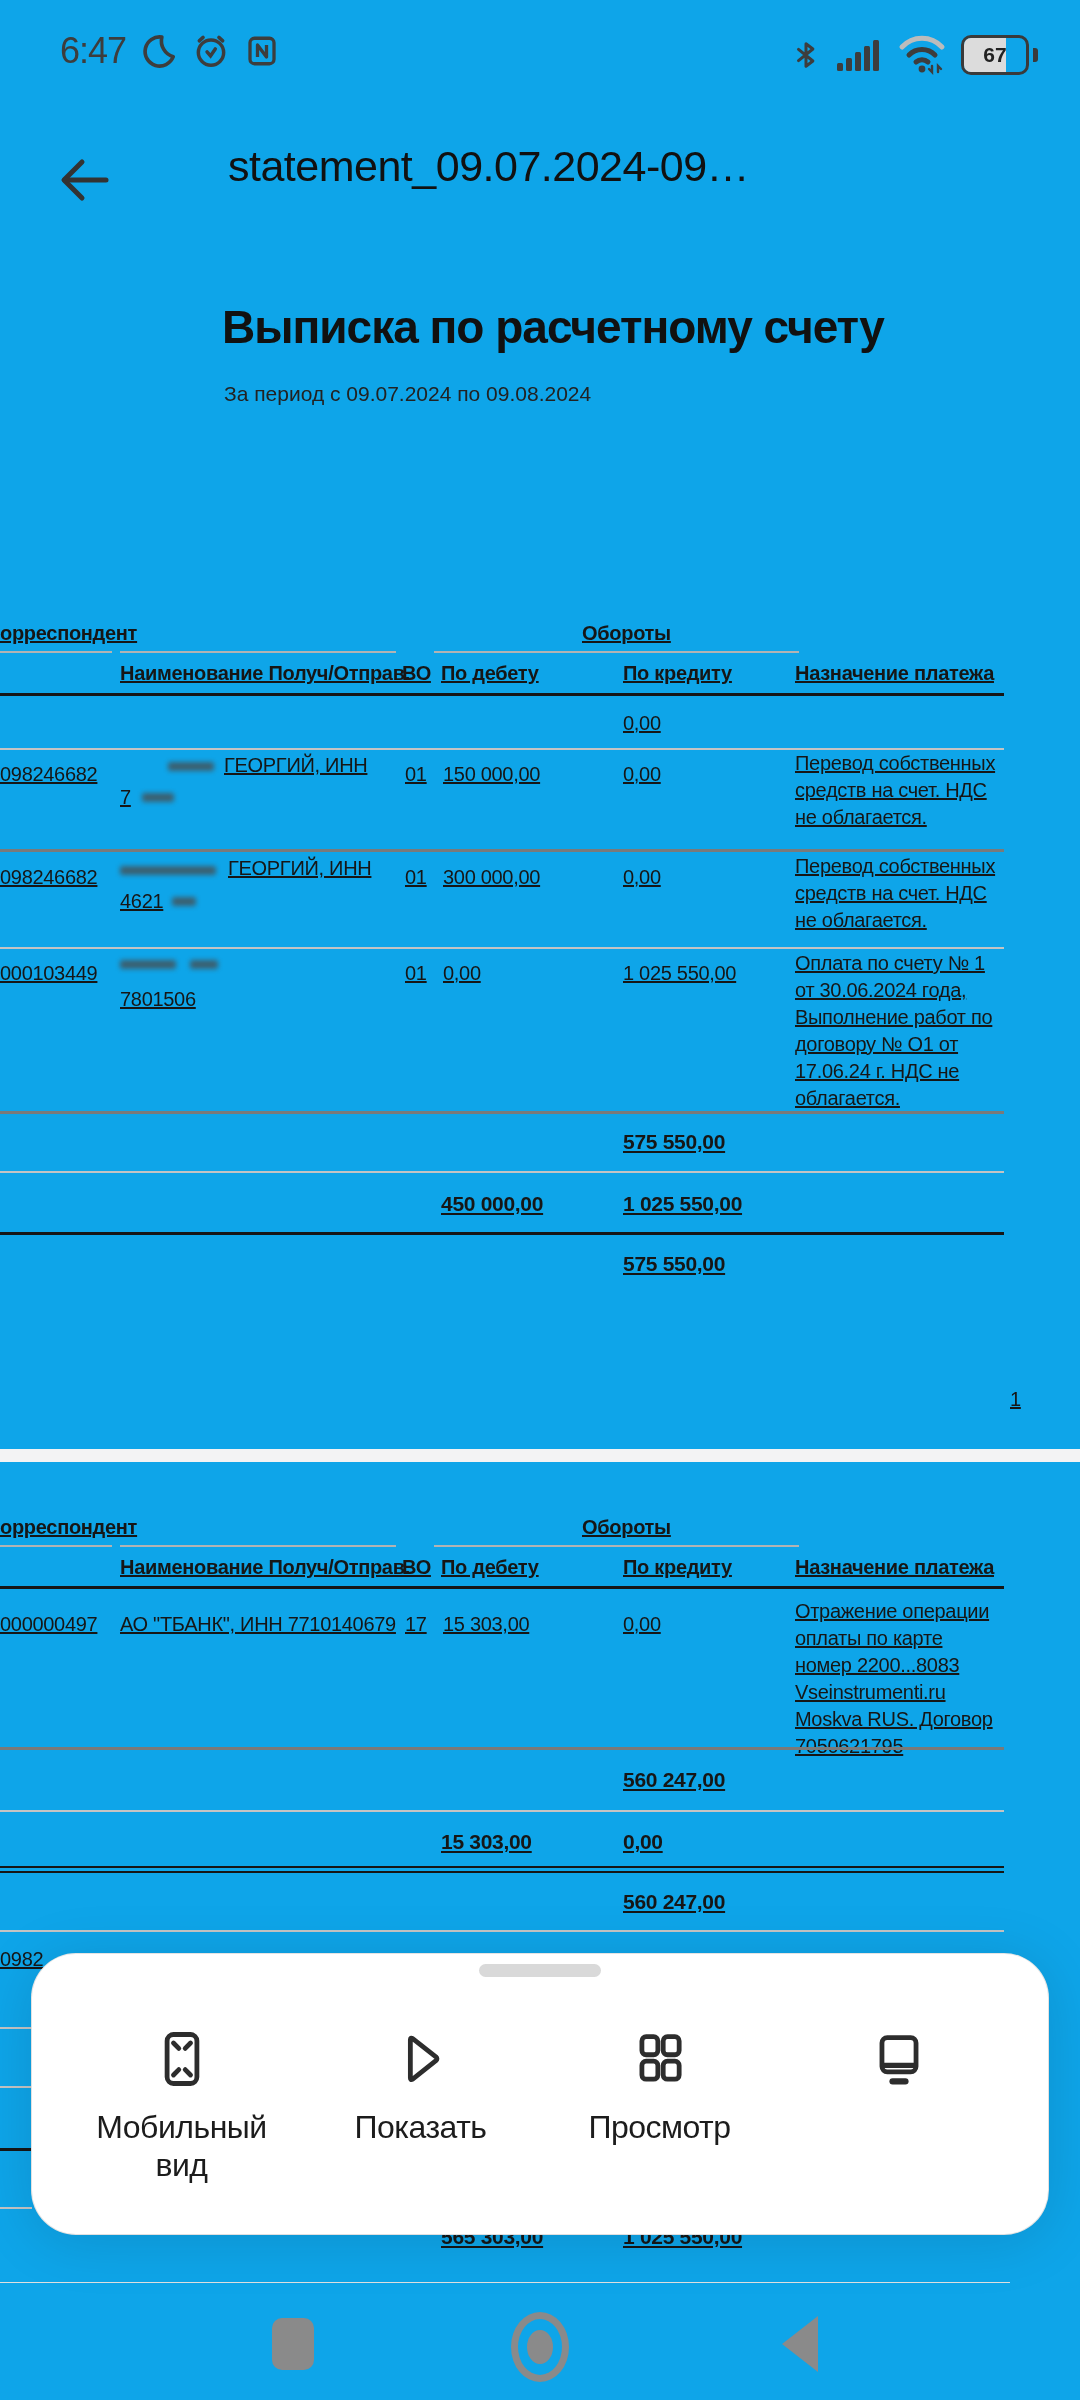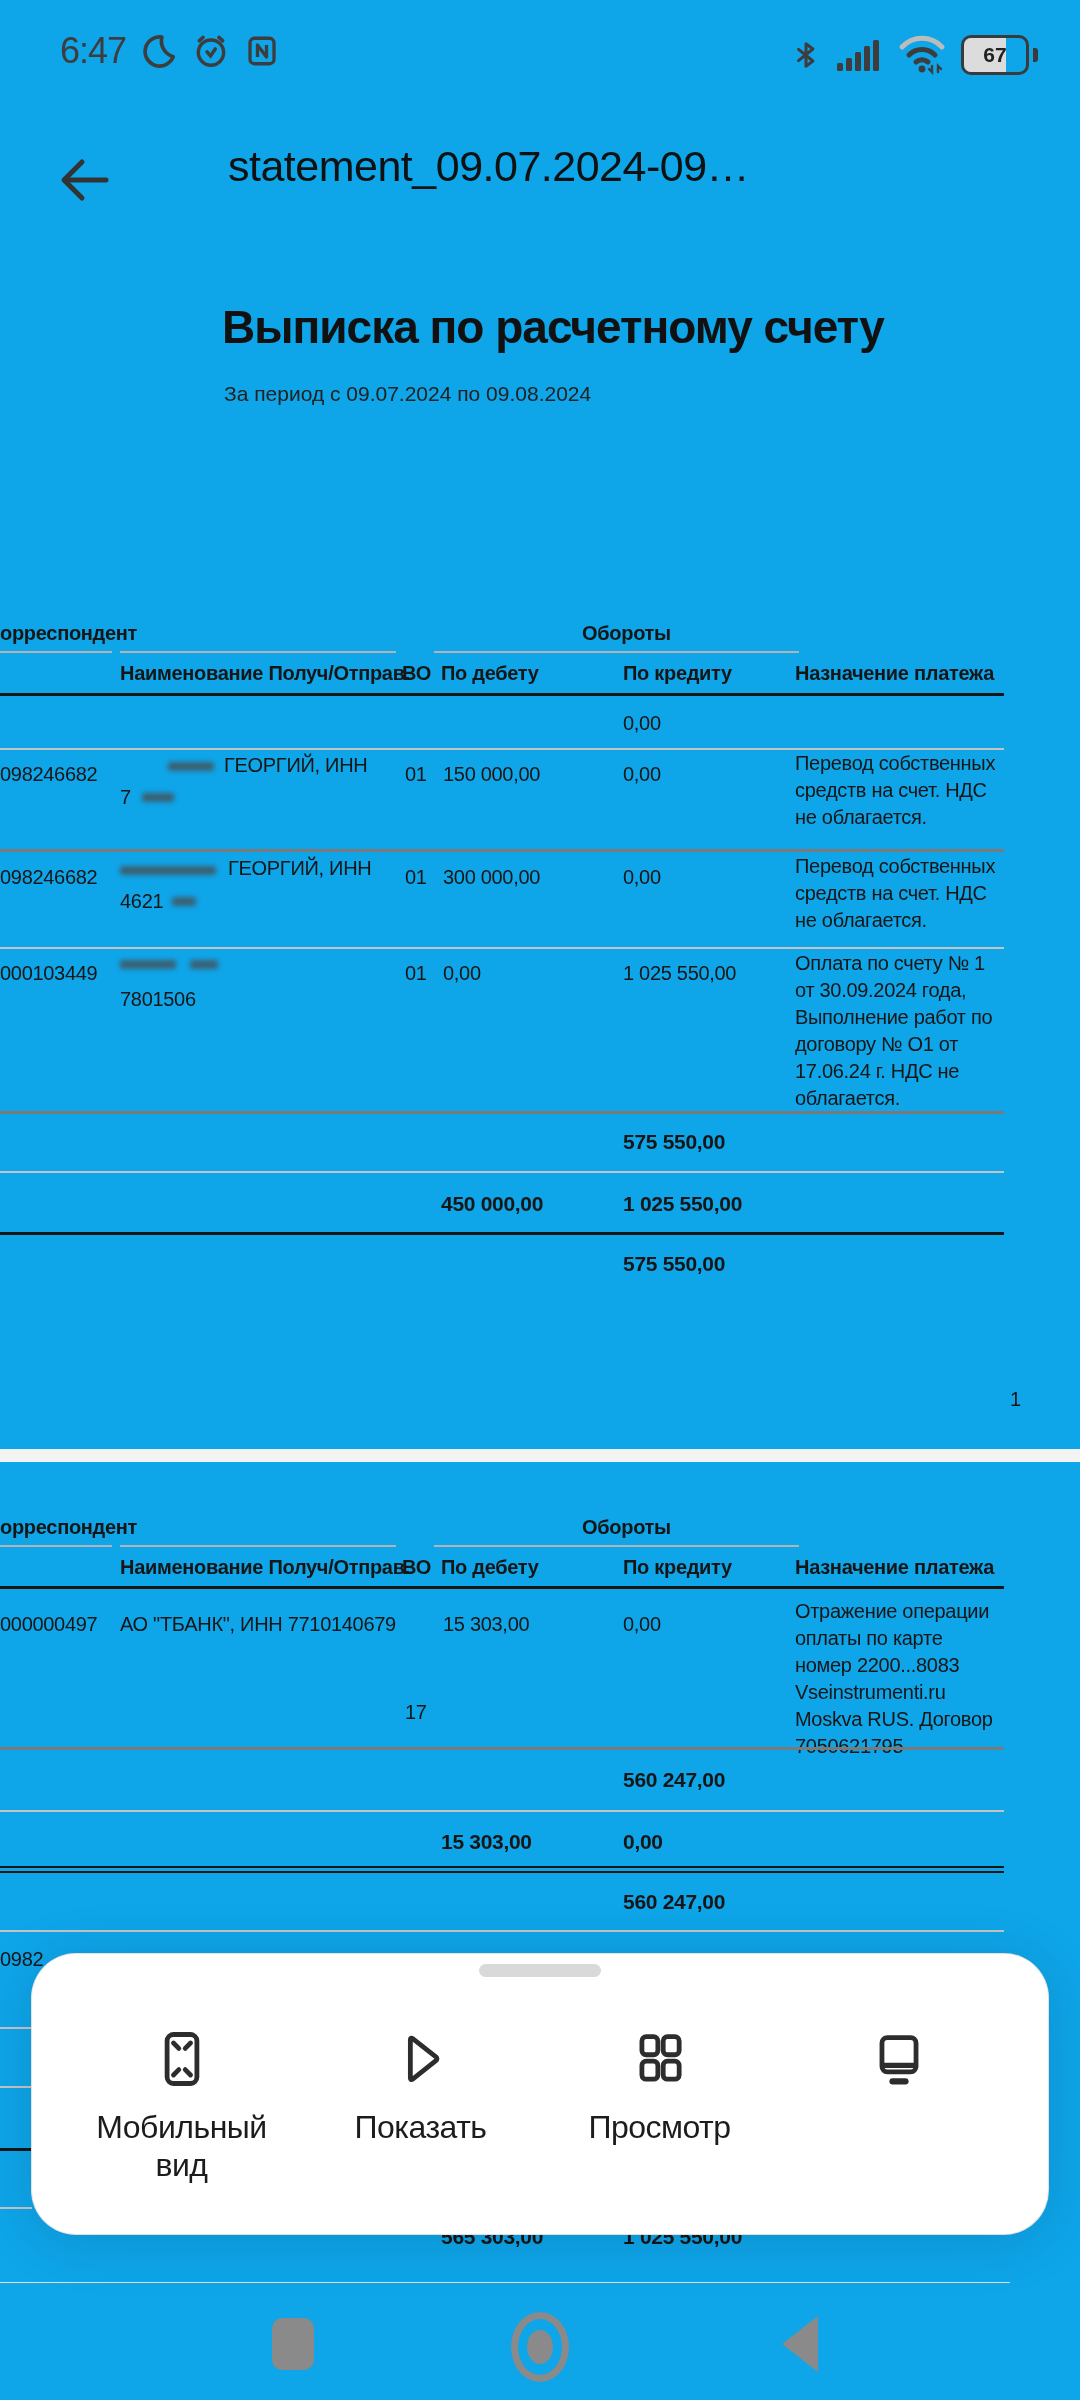--- a/index.html
+++ b/index.html
@@ -15,21 +15,21 @@
   .batt-fill{position:absolute;left:0;top:0;bottom:0;width:67%;background:#dcdcdc;}
   .batt-num{position:relative;font-size:21px;color:#222;font-weight:700;}
   .batt-nub{width:5px;height:14px;background:#3a3a3a;border-radius:0 3px 3px 0;margin-left:-10px;}
   
   .appheader{position:absolute;top:130px;left:0;width:1080px;height:100px;}
   .back-btn{position:absolute;left:52px;top:18px;width:64px;height:64px;}
   .app-title{position:absolute;left:228px;top:12px;font-size:43px;color:#111;font-weight:500;
              letter-spacing:-0.5px;white-space:nowrap;}
   
   .doc{position:absolute;left:0;top:0;width:1080px;height:2400px;color:#161616;}
-  .t{position:absolute;white-space:nowrap;font-weight:500;letter-spacing:-0.3px;}
+  .t{position:absolute;white-space:nowrap;font-weight:500;letter-spacing:-0.3px;text-decoration:underline;}
   .b{font-weight:700;}
   .f20{font-size:20px;}
   .f21{font-size:21px;}
   .doc-title{position:absolute;left:222px;top:300px;font-size:46px;font-weight:600;letter-spacing:-1px;color:#111;}
   .doc-sub{position:absolute;left:224px;top:382px;font-size:21px;font-weight:500;color:#222;}
   .ln{position:absolute;background:#b3b3b3;height:2px;}
   .ln-dark{background:#7a7a7a;height:3px;}
   .ln-black{background:#161616;height:3px;}
   .ln-light{background:#c4c4c4;height:1.5px;}
   .purpose{white-space:normal;width:208px;line-height:27px;}
@@ -169,21 +169,21 @@
     <span class="t f20 purpose" style="left:795px;top:853px">Перевод собственных средств на счет. НДС не облагается.</span>
     <div class="ln ln-light" style="left:0;top:947px;width:1004px"></div>
 
     <span class="t f20" style="left:0;top:962px">000103449</span>
     <span class="scrib" style="left:120px;top:960px;width:56px"></span>
     <span class="scrib" style="left:190px;top:960px;width:28px"></span>
     <span class="t f20" style="left:120px;top:988px">7801506</span>
     <span class="t f20" style="left:405px;top:962px">01</span>
     <span class="t f20" style="left:443px;top:962px">0,00</span>
     <span class="t f20" style="left:623px;top:962px">1 025 550,00</span>
-    <span class="t f20 purpose" style="left:795px;top:950px">Оплата по счету № 1 от 30.09.2024 года, Выполнение работ по договору № О1 от 17.06.24 г. НДС не облагается.</span>
+    <span class="t f20 purpose" style="left:795px;top:950px">Оплата по счету № 1 от 30.06.2024 года, Выполнение работ по договору № О1 от 17.06.24 г. НДС не облагается.</span>
     <div class="ln ln-dark" style="left:0;top:1111px;width:1004px"></div>
 
     <span class="t f21 b" style="left:623px;top:1130px">575 550,00</span>
     <div class="ln ln-light" style="left:0;top:1171px;width:1004px"></div>
     <span class="t f21 b" style="left:441px;top:1192px">450 000,00</span>
     <span class="t f21 b" style="left:623px;top:1192px">1 025 550,00</span>
     <div class="ln ln-black" style="left:0;top:1232px;width:1004px"></div>
     <span class="t f21 b" style="left:623px;top:1252px">575 550,00</span>
     <span class="t f20" style="left:1010px;top:1388px">1</span>
 
@@ -196,21 +196,21 @@
     <div class="ln" style="left:434px;top:1545px;width:365px"></div>
     <span class="t f20 b" style="left:120px;top:1556px">Наименование Получ/Отправ.</span>
     <span class="t f20 b" style="left:402px;top:1556px">ВО</span>
     <span class="t f20 b" style="left:441px;top:1556px">По дебету</span>
     <span class="t f20 b" style="left:623px;top:1556px">По кредиту</span>
     <span class="t f20 b" style="left:795px;top:1556px">Назначение платежа</span>
     <div class="ln ln-black" style="left:0;top:1586px;width:1004px"></div>
 
     <span class="t f20" style="left:0;top:1613px">000000497</span>
     <span class="t f20" style="left:120px;top:1613px">АО "ТБАНК", ИНН 7710140679</span>
-    <span class="t f20" style="left:405px;top:1701px">17</span>
+    <span class="t f20" style="left:405px;top:1613px">17</span>
     <span class="t f20" style="left:443px;top:1613px">15 303,00</span>
     <span class="t f20" style="left:623px;top:1613px">0,00</span>
     <span class="t f20 purpose" style="left:795px;top:1598px">Отражение операции оплаты по карте номер 2200...8083 Vseinstrumenti.ru Moskva RUS. Договор 7050621795</span>
     <div class="ln ln-dark" style="left:0;top:1747px;width:1004px"></div>
 
     <span class="t f21 b" style="left:623px;top:1768px">560 247,00</span>
     <div class="ln ln-light" style="left:0;top:1810px;width:1004px"></div>
     <span class="t f21 b" style="left:441px;top:1830px">15 303,00</span>
     <span class="t f21 b" style="left:623px;top:1830px">0,00</span>
     <div class="ln ln-black" style="left:0;top:1866px;width:1004px;height:2px"></div>

